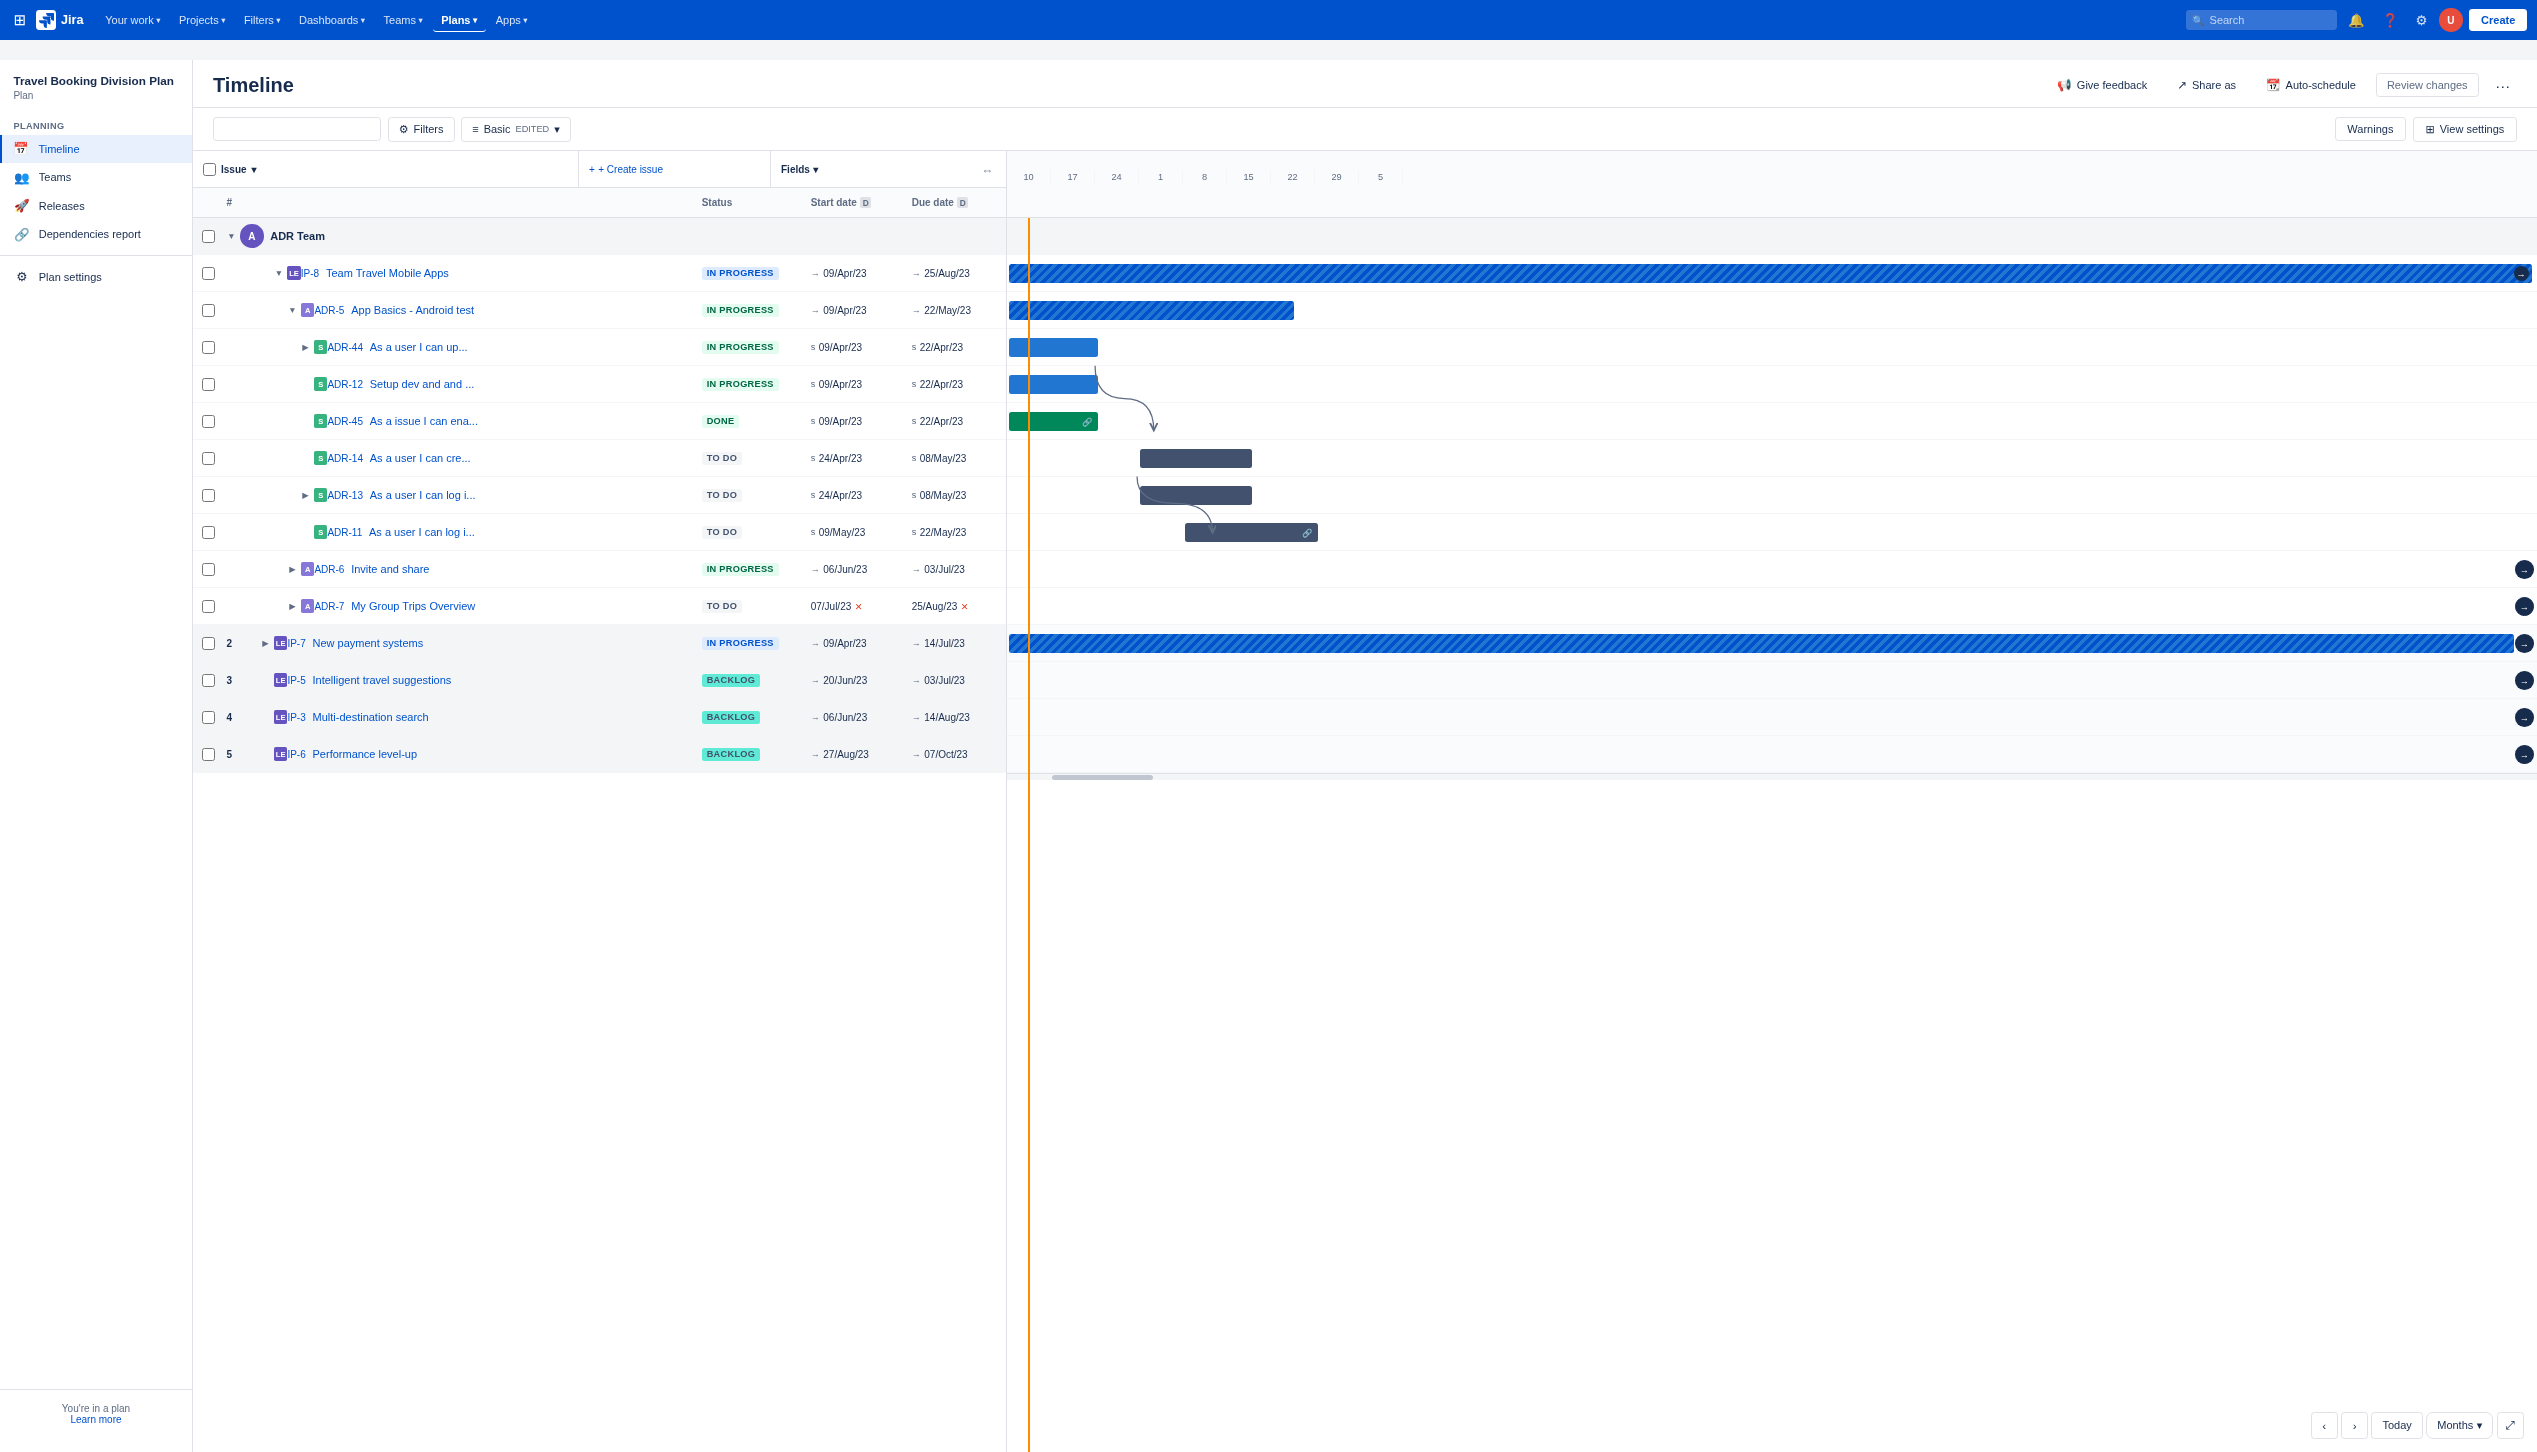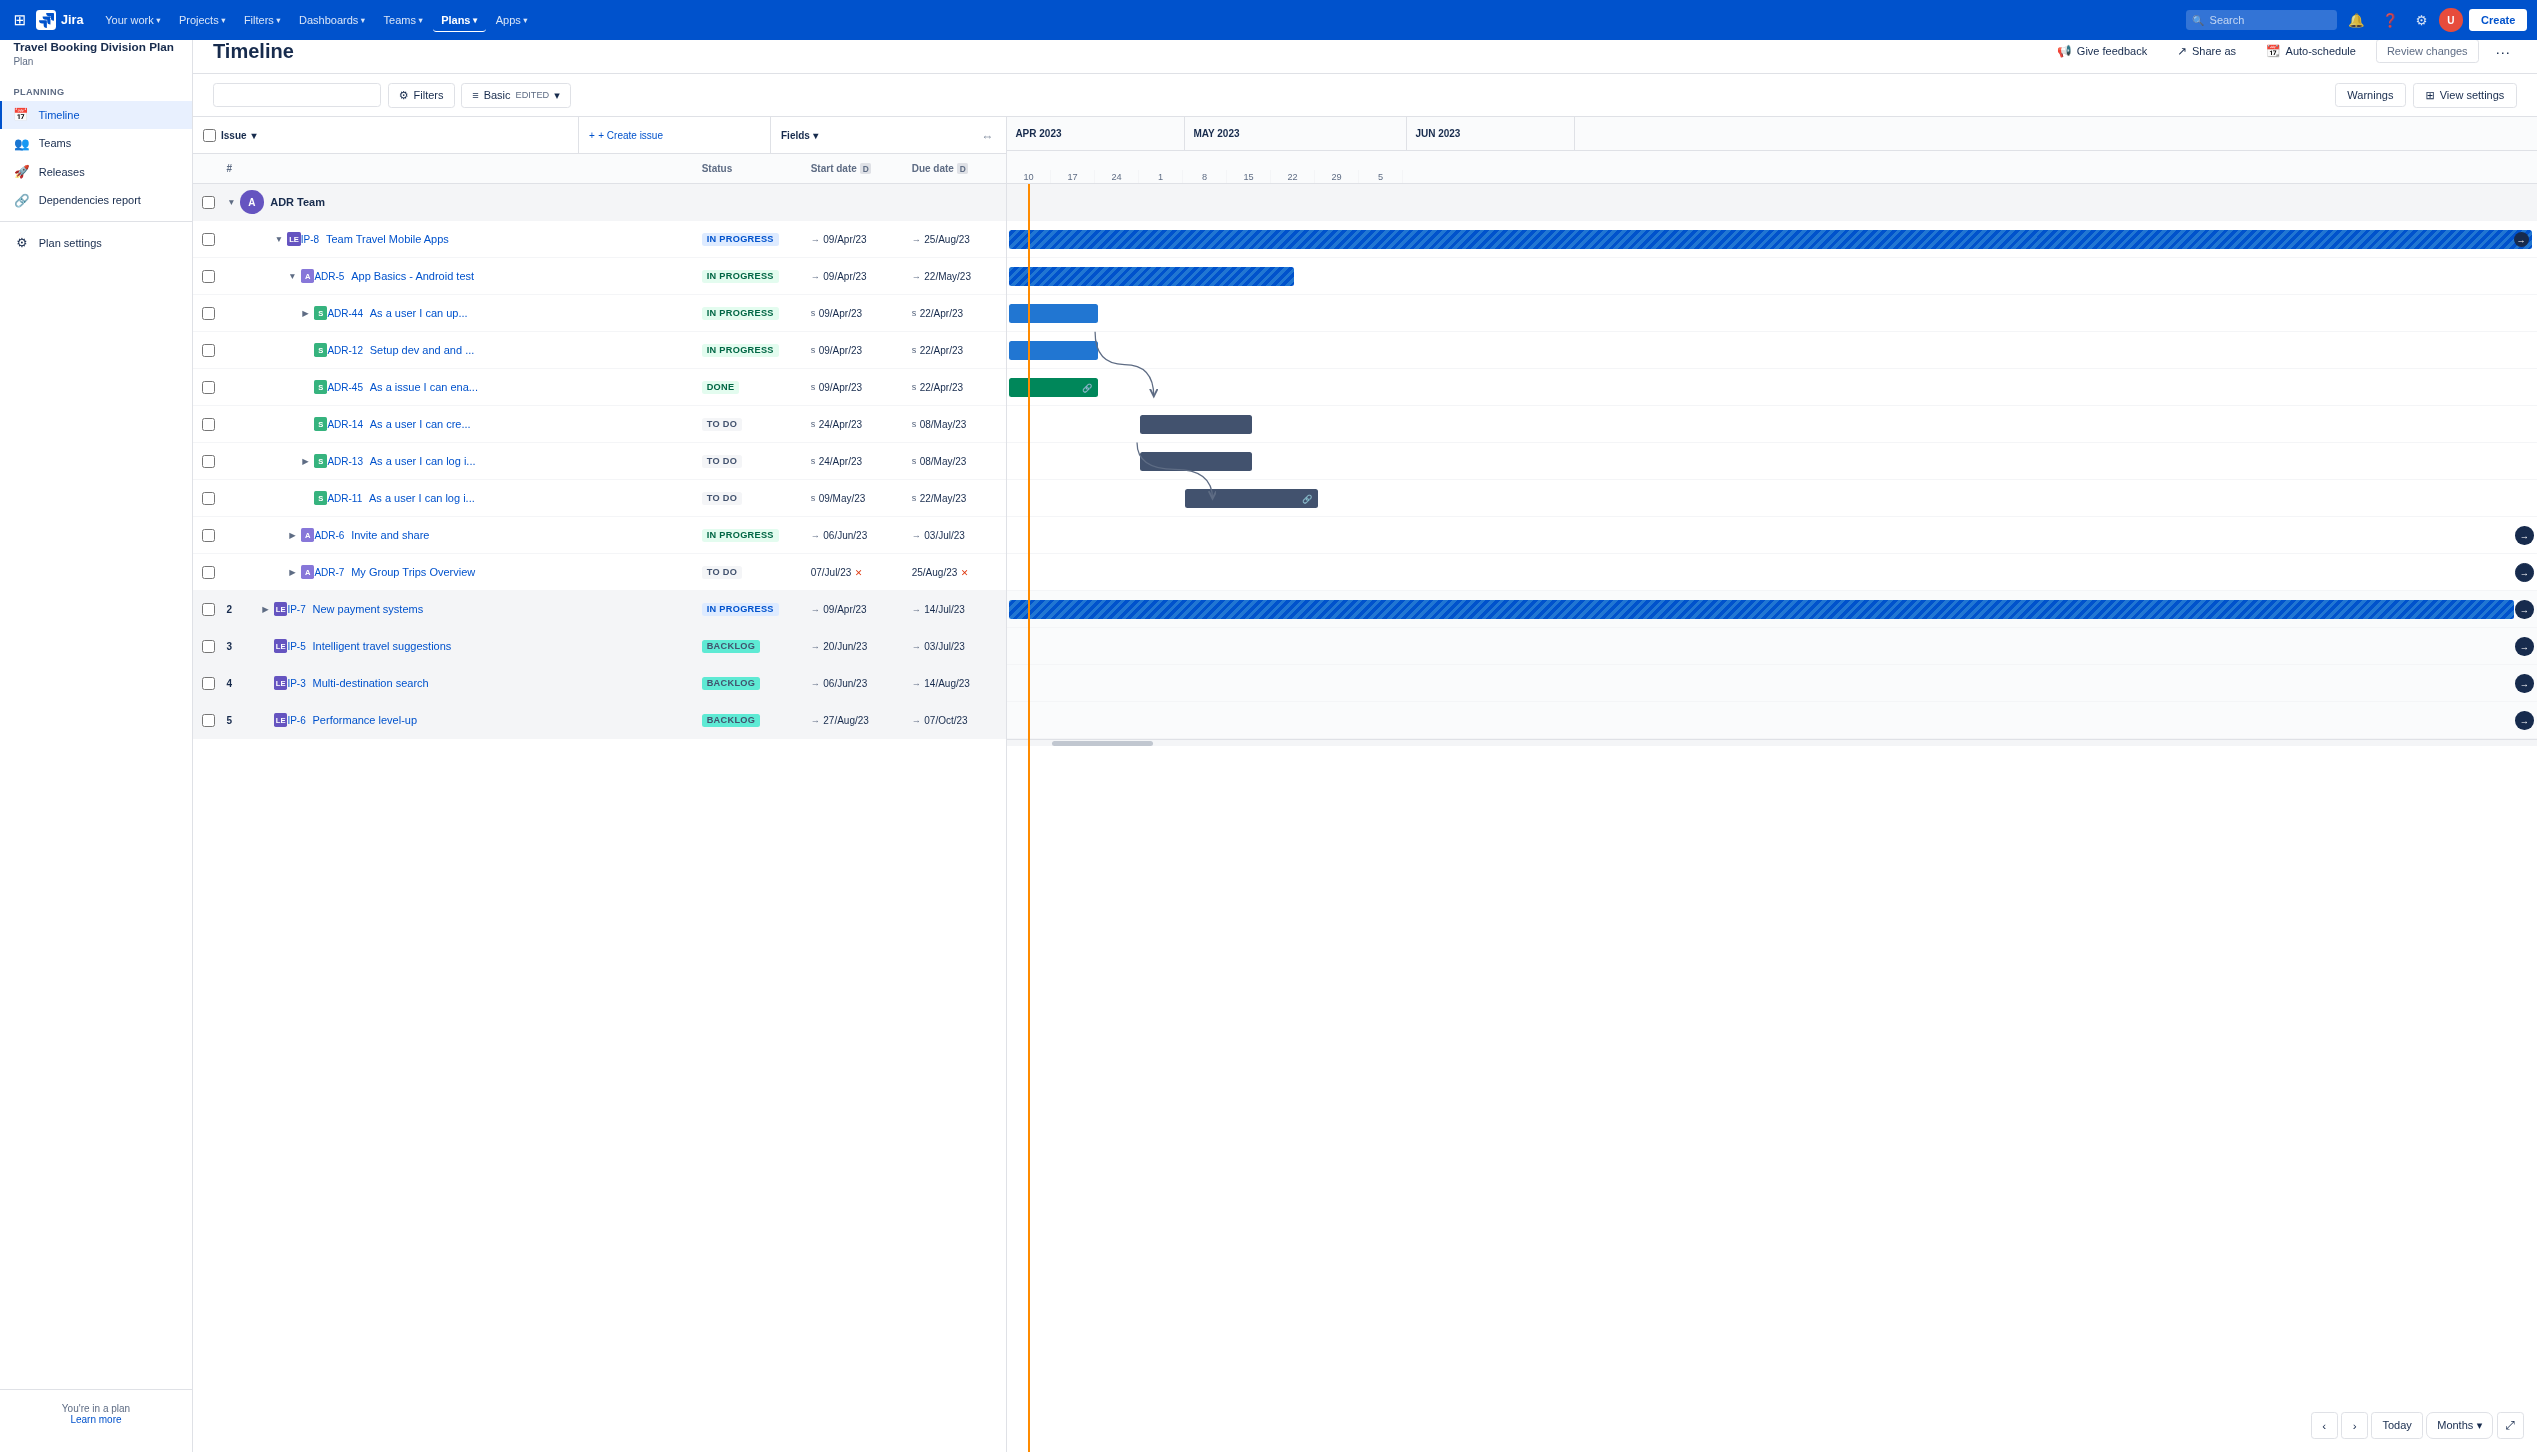--- a/index.html
+++ b/index.html
@@ -29,21 +29,21 @@
     .topnav-right { display: flex; align-items: center; gap: 6.7px; }
     .topnav-search { background: rgba(255,255,255,0.2); border: none; border-radius: 3.4px; color: white; padding: 4.2px 8.4px 4.2px 23.5px; font-size: 11px; width: 151px; outline: none; }
     .topnav-search::placeholder { color: rgba(255,255,255,0.7); }
     .search-wrap { position: relative; }
     .search-wrap .search-icon-inner { position: absolute; left: 6.7px; top: 50%; transform: translateY(-50%); color: rgba(255,255,255,0.7); font-size: 10px; }
     .topnav-icon-btn { color: rgba(255,255,255,0.85); background: none; border: none; cursor: pointer; font-size: 13.4px; padding: 3.4px 5px; border-radius: 3.4px; display: flex; align-items: center; }
     .create-btn { background: white; color: #0052cc; border: none; border-radius: 3.4px; padding: 5px 11.7px; font-weight: 600; font-size: 11px; cursor: pointer; }
     .avatar { width: 23.5px; height: 23.5px; border-radius: 50%; background: #e74c3c; display: flex; align-items: center; justify-content: center; color: white; font-size: 10px; font-weight: 600; cursor: pointer; overflow: hidden; }
 
     
-    .app-layout { display: flex; height: 100vh; padding-top: 26px; }
+    .app-layout { display: flex; height: 100vh; padding-top: 60px; }
 
     
     .sidebar {
       width: 193px;
       background: white;
       border-right: 0.8px solid #dfe1e6;
       display: flex;
       flex-direction: column;
       padding: 13.4px 0;
       flex-shrink: 0;
@@ -801,25 +801,20 @@
             </div>
           </div>
 
         </div>
       </div>
 
       <div class="gantt-panel">
 
         <div class="gantt-header">
 
-          <div class="gantt-months">
-            <div class="gantt-month" style="width:178px;">APR 2023</div>
-            <div class="gantt-month" style="width:222px;">MAY 2023</div>
-            <div class="gantt-month" style="width:168px;">JUN 2023</div>
-          </div>
 
           <div style="display:flex; height:34px; position:relative;">
 
 
             <div style="position:absolute; top:18.5px; left:0; right:0; height:15px; display:flex;">
               <div style="width:44px; text-align:center; font-size:9.2px; color:#5e6c84; border-right:0.8px solid #f4f5f7; display:flex; align-items:center; justify-content:center;">10</div>
               <div style="width:44px; text-align:center; font-size:9.2px; color:#5e6c84; border-right:0.8px solid #f4f5f7; display:flex; align-items:center; justify-content:center;">17</div>
               <div style="width:44px; text-align:center; font-size:9.2px; color:#5e6c84; border-right:0.8px solid #f4f5f7; display:flex; align-items:center; justify-content:center;">24</div>
               <div style="width:44px; text-align:center; font-size:9.2px; color:#5e6c84; border-right:0.8px solid #f4f5f7; display:flex; align-items:center; justify-content:center;">1</div>
               <div style="width:44px; text-align:center; font-size:9.2px; color:#5e6c84; border-right:0.8px solid #f4f5f7; display:flex; align-items:center; justify-content:center;">8</div>

